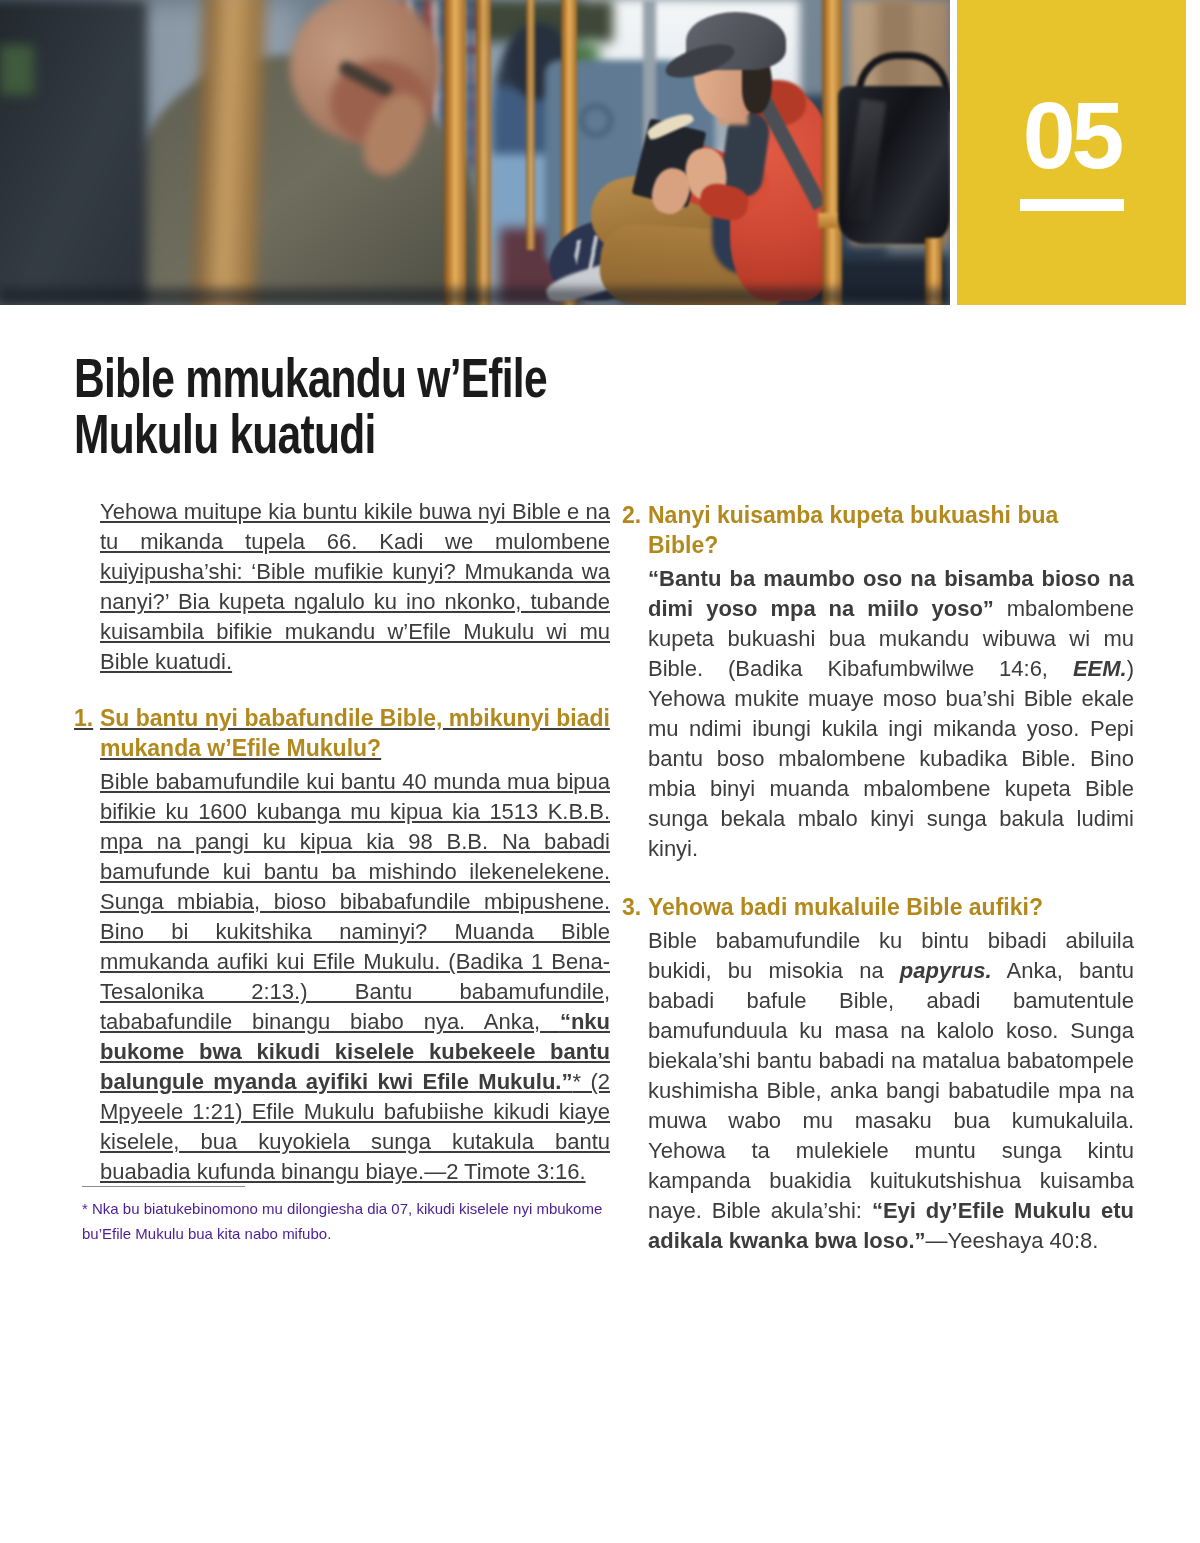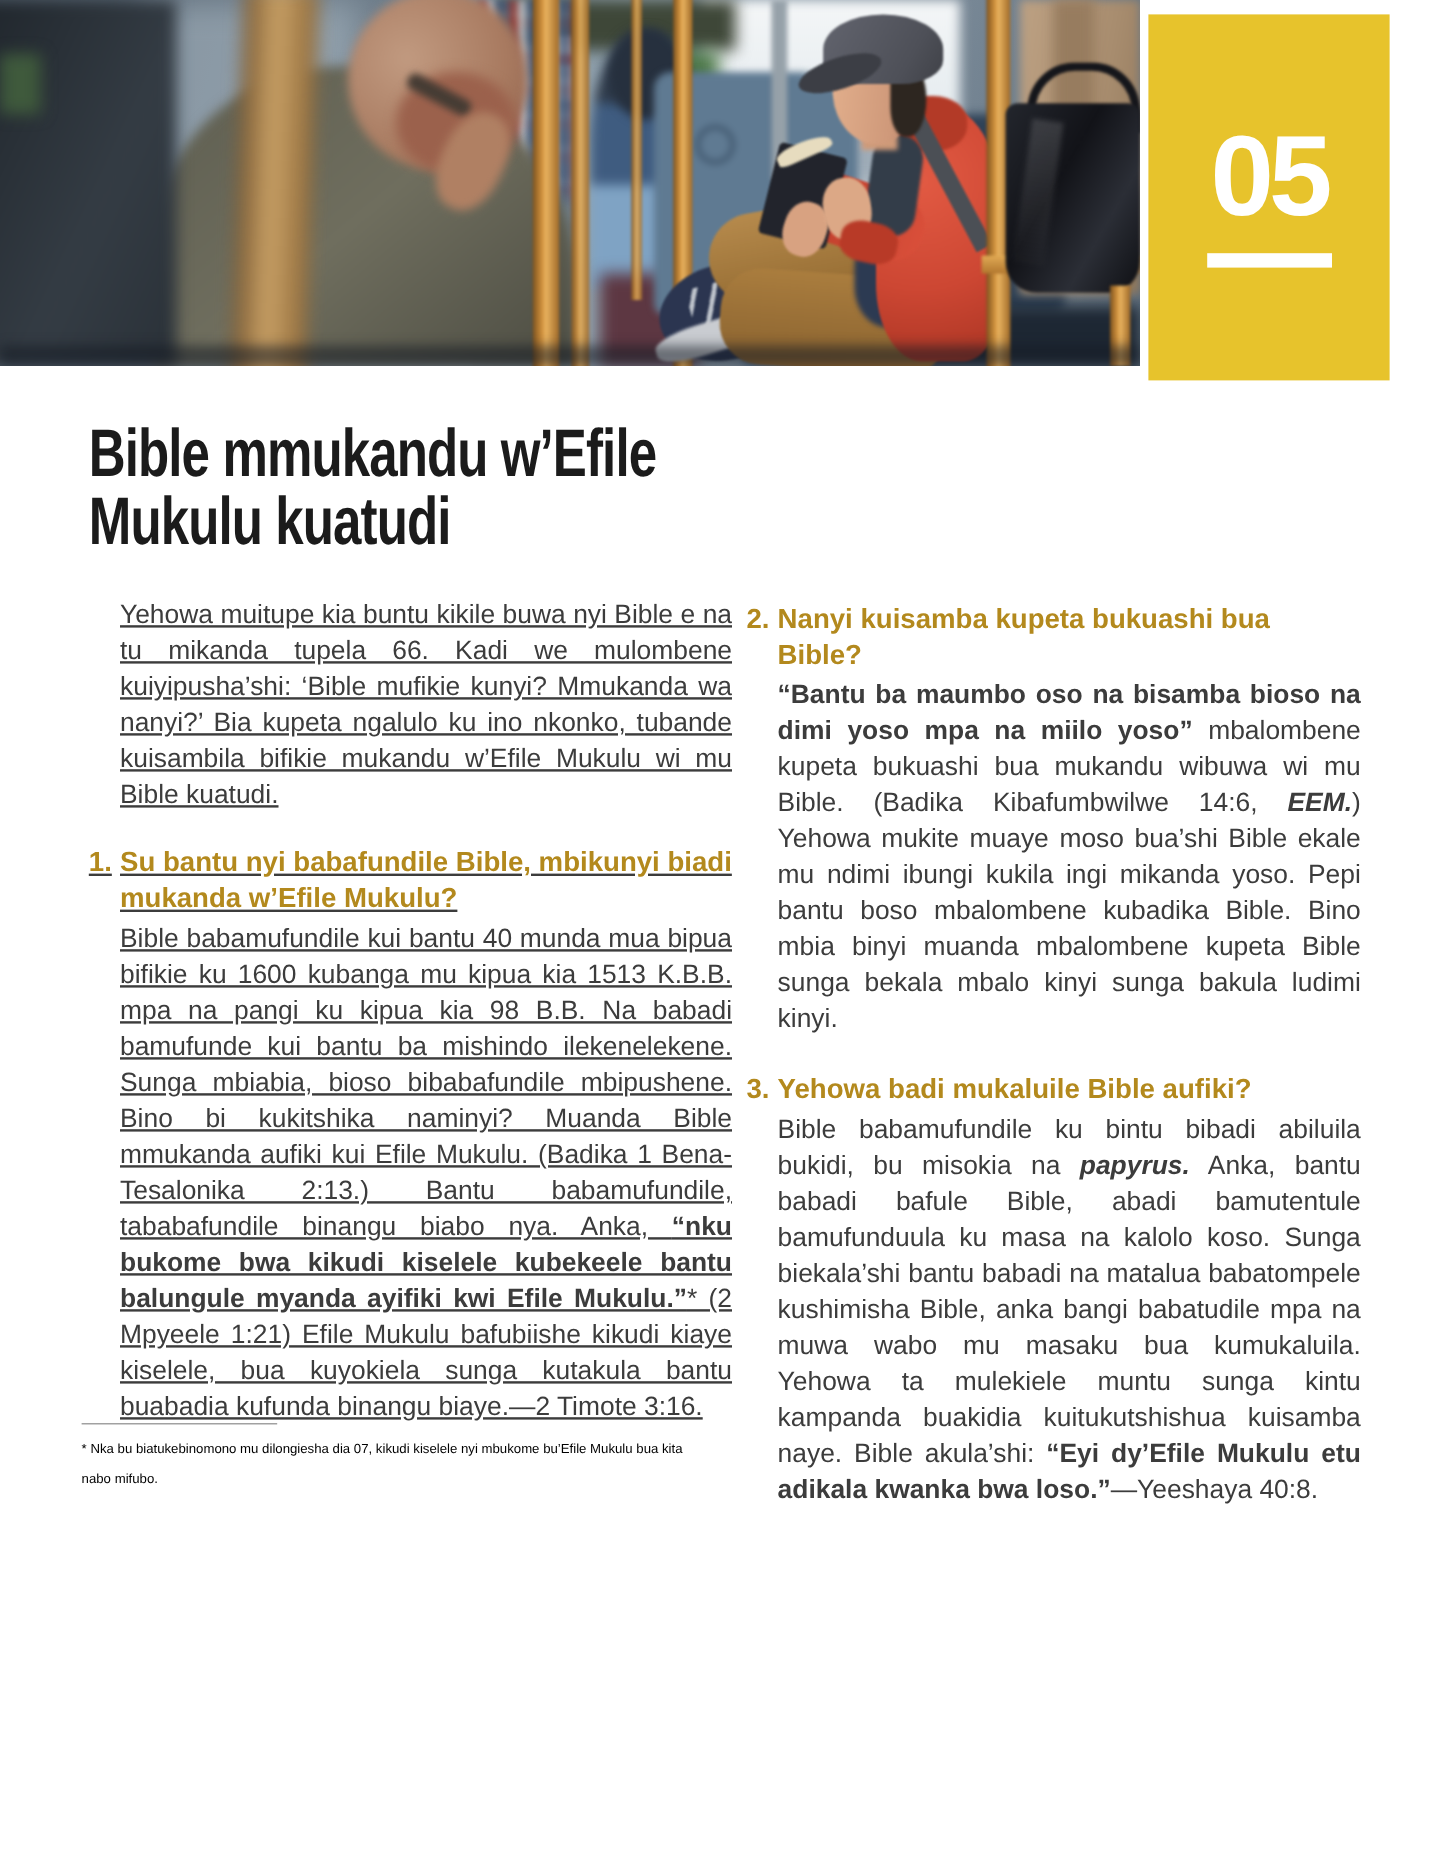--- a/index.html
+++ b/index.html
@@ -94,43 +94,43 @@
   .p-beigearm{left:878px;top:0;width:34px;height:182px;background:#977c5f;filter:blur(5px);}
   .p-bhand{left:912px;top:128px;width:36px;height:40px;background:#cfa585;border-radius:50%;filter:blur(3px);}
   .p-baghandle{left:856px;top:52px;width:80px;height:52px;border:7px solid #15161b;border-bottom:none;border-radius:40px 40px 0 0;filter:blur(1.5px);background:transparent;}
   .p-bag{left:838px;top:86px;width:112px;height:158px;filter:blur(1.5px);
         background:linear-gradient(120deg,#23262d,#121318 40%,#2b2e36 70%,#0e0f13);border-radius:10px 10px 26px 26px;}
   .p-baggloss{left:852px;top:100px;width:26px;height:120px;transform:rotate(8deg);filter:blur(2px);
         background:linear-gradient(180deg,rgba(255,255,255,.14),rgba(255,255,255,.02));}
   .p-floor{left:0;top:288px;width:950px;height:17px;background:rgba(20,26,34,.55);filter:blur(5px);}
 
   
-  .chapter{position:absolute;left:957px;top:12px;width:201px;height:305px;}
+  .chapter{position:absolute;left:957px;top:0;width:229px;height:305px;}
   .chapter-num{position:absolute;left:0;top:88px;width:100%;text-align:center;color:#ffffff;
         font-weight:bold;font-size:95px;line-height:95px;letter-spacing:-4px;}
   .chapter-rule{position:absolute;left:50%;top:199px;width:104px;height:12px;margin-left:-52px;background:#ffffff;}
 
   
   .title{position:absolute;left:74px;top:350px;width:690px;color:#1b1b1b;font-weight:bold;
         font-size:56px;line-height:56px;letter-spacing:-1px;
         transform:scaleX(.76);transform-origin:0 0;}
   .col{position:absolute;color:#3c3c3c;font-size:22px;line-height:30px;}
   .col-left{left:74px;top:497px;width:536px;text-decoration:underline;}
   .col-right{left:622px;top:500px;width:512px;}
   .col p{margin:0 0 0 26px;text-align:justify;}
   .q-head{display:grid;grid-template-columns:26px 1fr;color:#b3891d;font-weight:bold;
         font-size:23px;line-height:30px;margin:0;}
   .col-left .q-head{margin-top:26px;}
   .col-right .q-head.first{margin-top:0;}
   .col-right .q-head.later{margin-top:28px;}
   .q-head + p{margin-top:4px;}
   .run-b{font-weight:bold;}
   .run-i{font-style:italic;font-weight:bold;}
-  .footnote{position:absolute;left:68px;top:1186px;width:524px;color:#000000;
-        font-size:11px;line-height:25px;}
+  .footnote{position:absolute;left:82px;top:1186px;width:524px;color:#4c1d95;
+        font-size:15px;line-height:25px;}
   .footnote-rule{width:163px;height:1px;background:#8a8a8a;margin-bottom:9px;}
 </style>
 </head>
 <body>
 
 <div class="page">
 
   <div class="hero">
     <div class="ph p-bg"></div>
     <div class="ph p-winL"></div>

